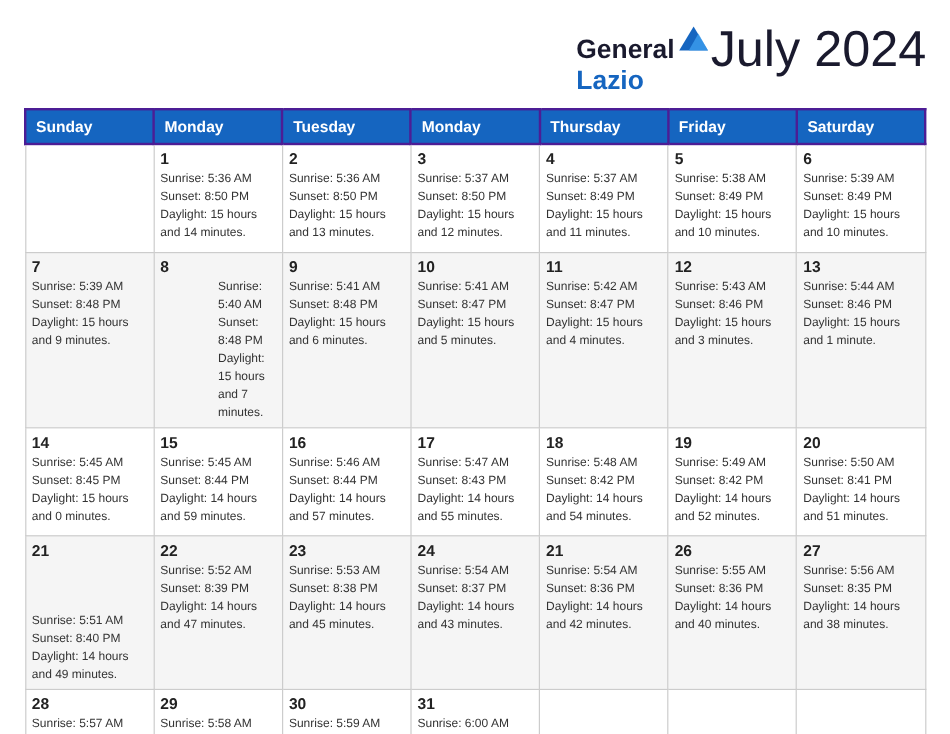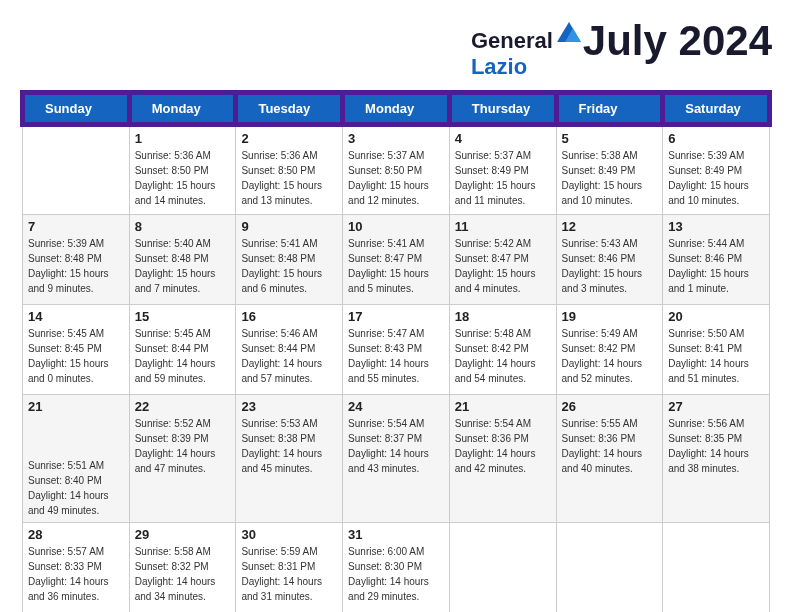--- a/index.html
+++ b/index.html
@@ -33,42 +33,42 @@
     .logo-icon {
       width: 28px;
       height: 28px;
       margin-left: 2px;
     }
     .title-block {
       text-align: right;
     }
     .month-year {
       font-size: 42px;
-      font-weight: bold;
+      font-weight: normal;
       color: #1a1a2e;
       line-height: 1;
     }
     .location {
       font-size: 16px;
       color: #333;
       margin-top: 2px;
     }
     table {
       width: 100%;
       border-collapse: collapse;
       table-layout: fixed;
     }
     th {
       background-color: #1565c0;
       color: #fff;
       font-size: 13px;
       font-weight: bold;
-      padding: 6px 20px;
+      padding: 6px 8px;
       text-align: left;
-      border: 5px solid #4c1d95;
+      border: 2px solid #4c1d95;
     }
     td {
       vertical-align: top;
       border: 1px solid #ccc;
       padding: 4px 5px;
       font-size: 10.5px;
       color: #222;
       min-height: 80px;
       height: 90px;
     }
@@ -168,21 +168,21 @@
       <tr>
         <td>
           <div class="day-number">7</div>
           <div class="day-info" style="white-space: pre-line;">Sunrise: 5:39 AM
 Sunset: 8:48 PM
 Daylight: 15 hours
 and 9 minutes.</div>
         </td>
         <td>
           <div class="day-number">8</div>
-          <div class="day-info" style="white-space: pre-line;">Sunrise: 5:40 AM
+          <div class="day-info" style="white-space: pre-line; margin-left: 48px;">Sunrise: 5:40 AM
 Sunset: 8:48 PM
 Daylight: 15 hours
 and 7 minutes.</div>
         </td>
         <td>
           <div class="day-number">9</div>
           <div class="day-info" style="white-space: pre-line;">Sunrise: 5:41 AM
 Sunset: 8:48 PM
 Daylight: 15 hours
 and 6 minutes.</div>

